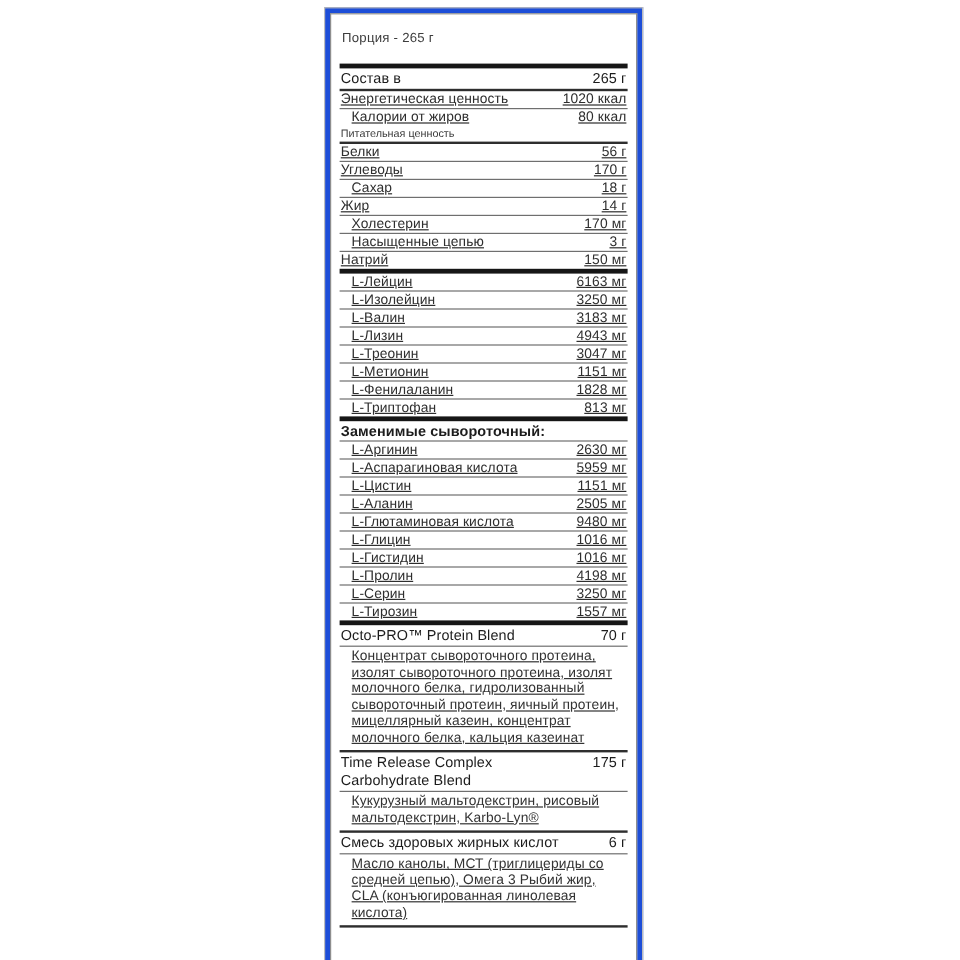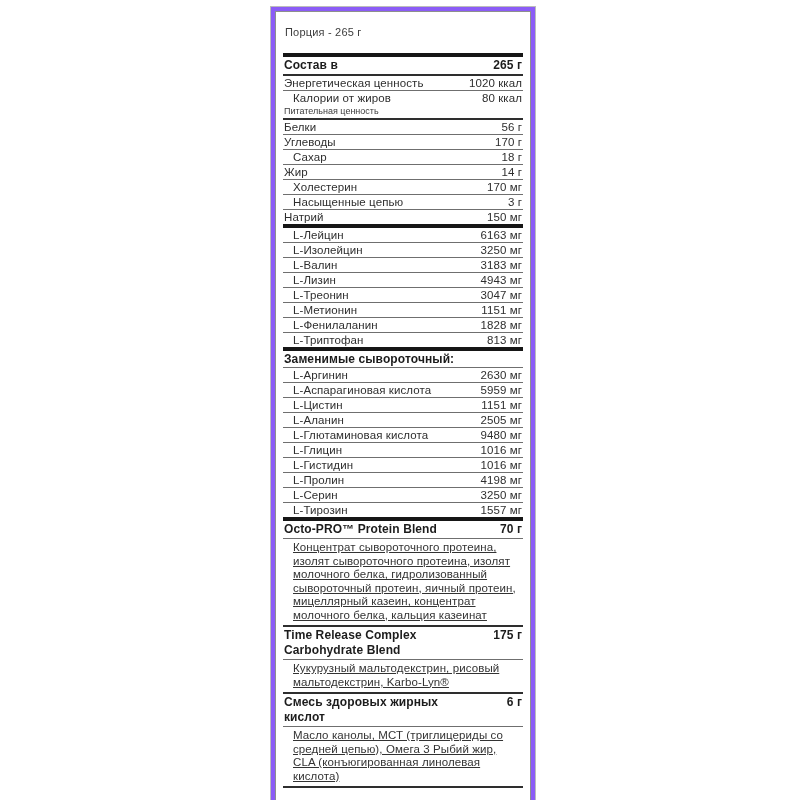--- a/index.html
+++ b/index.html
@@ -3,44 +3,44 @@
 <meta charset="utf-8">
 <style>
   html,body{margin:0;padding:0;}
   body{
     width:800px;height:800px;position:relative;background:#ffffff;
     font-family:"Liberation Sans",sans-serif;overflow:hidden;
     -webkit-font-smoothing:antialiased;
   }
   .photo-frame{
     position:absolute;left:270px;top:6px;width:266px;height:794px;
-    border:1px solid #bcbcbc;border-bottom:none;box-sizing:border-box;background:#8b5cf6;
+    border:1px solid #bcbcbc;border-bottom:none;box-sizing:border-box;background:#1d4ed8;
   }
   .label-box{
     position:absolute;left:4px;right:4px;top:4px;bottom:0;
     border:1px solid #8e8e8e;border-bottom:none;box-sizing:border-box;
     padding:0 7px;background:#fff;overflow:hidden;
   }
   .serving{
     padding:14px 0 15px 2px;font-size:11px;line-height:12px;color:#3d3d3d;
     letter-spacing:.2px;
   }
   .bar{height:4px;background:#161616;}
   .sep-thin{border-bottom:1px solid #6f6f6f;}
   .sep-medium{border-bottom:2px solid #2e2e2e;}
   .row{
     display:flex;justify-content:space-between;align-items:flex-end;
-    font-size:11.5px;line-height:14px;color:#2e2e2e;letter-spacing:.1px;
+    font-size:11.5px;line-height:14px;color:#2e2e2e;letter-spacing:.1px;text-decoration:underline;
   }
   .row .name{flex:1;padding-left:1px;}
   .row.indent .name{padding-left:10px;}
   .row .val{white-space:nowrap;padding-right:1px;}
   .title{
     display:flex;justify-content:space-between;align-items:flex-start;
-    font-weight:bold;font-size:12px;line-height:15px;color:#1c1c1c;
+    font-weight:normal;font-size:12px;line-height:15px;color:#1c1c1c;
     padding:1px 0 1px 0;letter-spacing:.1px;
   }
   .title .name{flex:0 1 auto;max-width:182px;padding-left:1px;}
   .title .val{white-space:nowrap;padding-right:1px;}
   .subhead{
     font-weight:bold;font-size:12px;line-height:14px;color:#1c1c1c;
     padding:1px 0 1px 1px;letter-spacing:.1px;
   }
   .note{
     font-size:9px;line-height:10px;color:#3c3c3c;padding:1px 0 2px 1px;

